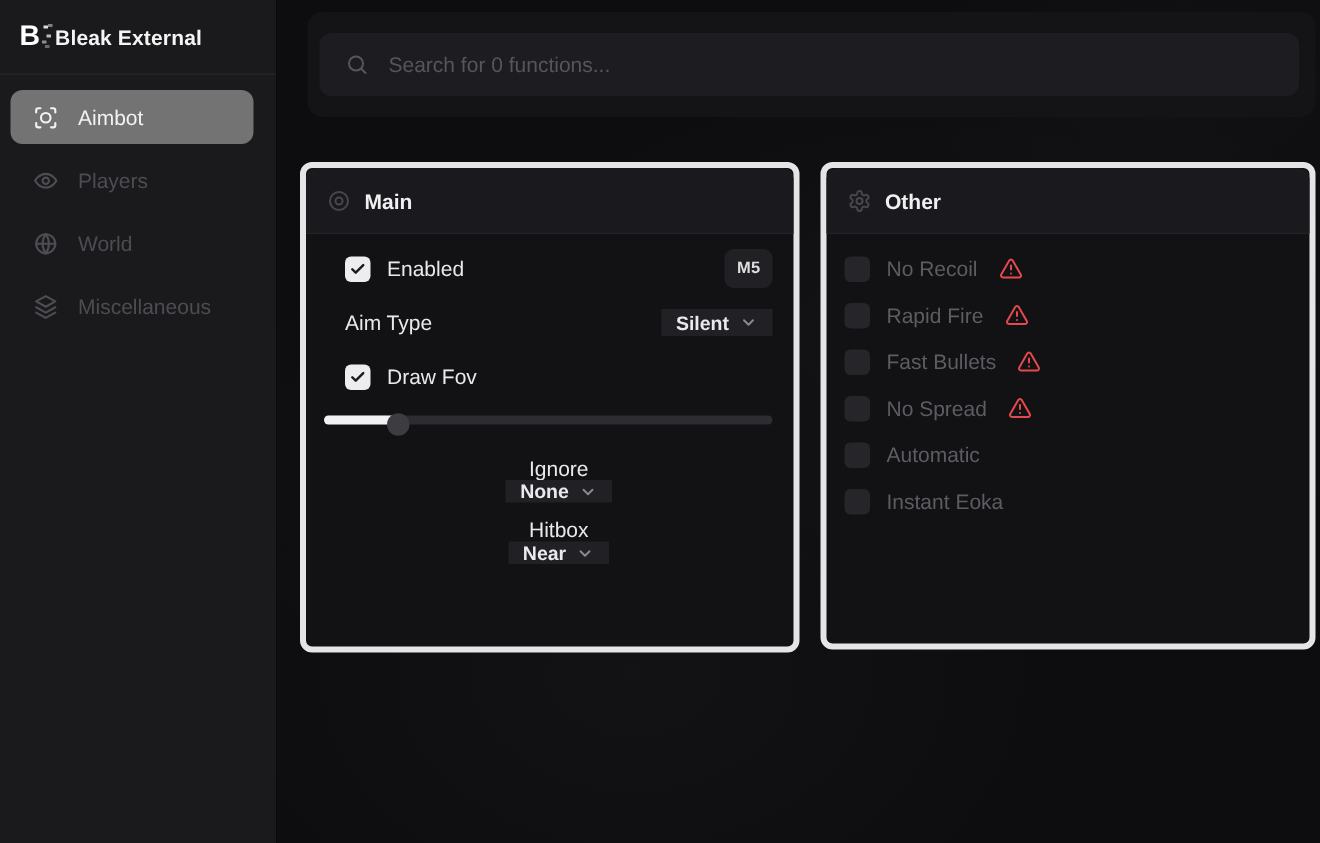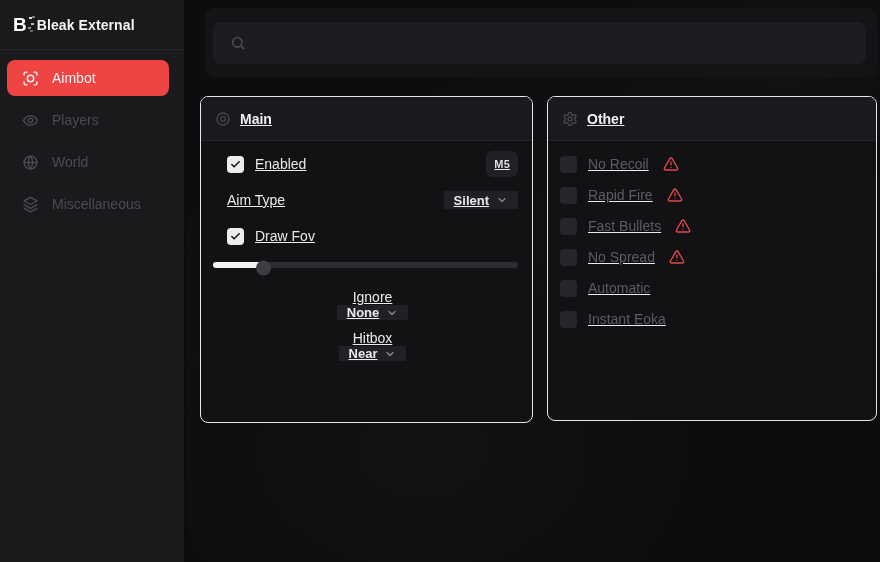--- a/index.html
+++ b/index.html
@@ -44,21 +44,21 @@
                 1px 13px 0 rgba(255,255,255,0.35), 3px -1px 0 rgba(255,255,255,0.45);
   }
   .app-title { font-size: 14px; font-weight: 700; color: #f4f4f5; letter-spacing: 0.1px; }
   .nav { padding: 10px 15px 10px 7px; }
   .nav-item {
     display: flex; align-items: center; gap: 13px;
     height: 36px; padding: 0 15px; margin-bottom: 6px;
     border-radius: 8px; color: #4c4c53; font-size: 14px; font-weight: 500;
     cursor: pointer;
   }
-  .nav-item.active { background: #ef4444; color: #f2f2f3; }
+  .nav-item.active { background: #737373; color: #f2f2f3; }
   .nav-item svg { flex: 0 0 auto; }
 
   
   .search-wrap {
     position: absolute; left: 205px; top: 8px; width: 672px; height: 70px;
     background: #141417; border-radius: 10px; z-index: 1;
   }
   .search-box {
     position: absolute; left: 8px; right: 11px; top: 14px; height: 42px;
     background: #1d1d21; border-radius: 8px;
@@ -66,22 +66,22 @@
     color: #55555c;
   }
   .search-box input {
     flex: 1; background: transparent; border: none; outline: none;
     color: #cfcfd4; font-size: 14px; font-family: "Liberation Sans", sans-serif;
   }
   .search-box input::placeholder { color: #55555c; opacity: 1; }
 
   
   .panel {
-    position: absolute; top: 96px; z-index: 1;
-    background: #121214; border: 1px solid #e5e5e5; border-radius: 8px; text-decoration: underline;
+    position: absolute; top: 108px; z-index: 1;
+    background: #121214; border: 4px solid #e5e5e5; border-radius: 8px;
   }
   .panel-main  { left: 200px; width: 333px; height: 327px; }
   .panel-other { left: 547px; width: 330px; height: 325px; }
   .panel-header {
     height: 44px; display: flex; align-items: center; gap: 9px;
     padding: 0 14px; background: #1a1a1e; border-bottom: 1px solid #232328;
     border-radius: 7px 7px 0 0;
     font-size: 14px; font-weight: 700; color: #f0f0f2;
   }
   .panel-header .hdr-icon { color: #47474e; display: flex; }
@@ -203,20 +203,21 @@
 </aside>
 
 <div class="search-wrap">
   <div class="search-box">
     <span style="display:flex">
       <svg width="16" height="16" viewBox="0 0 24 24" fill="none" stroke="currentColor" stroke-width="2" stroke-linecap="round" stroke-linejoin="round">
           <circle cx="11" cy="11" r="7"></circle>
           <path d="m20.5 20.5-4.2-4.2"></path>
         </svg>
     </span>
+    <input type="text" placeholder="Search for 0 functions..." style="">
   </div>
 </div>
 
 <section class="panel panel-main">
   <div class="panel-header">
     <span class="hdr-icon">
       <svg width="16" height="16" viewBox="0 0 24 24" fill="none" stroke="currentColor" stroke-width="2" stroke-linecap="round" stroke-linejoin="round">
           <circle cx="12" cy="12" r="9"></circle>
           <circle cx="12" cy="12" r="3.5"></circle>
         </svg>

